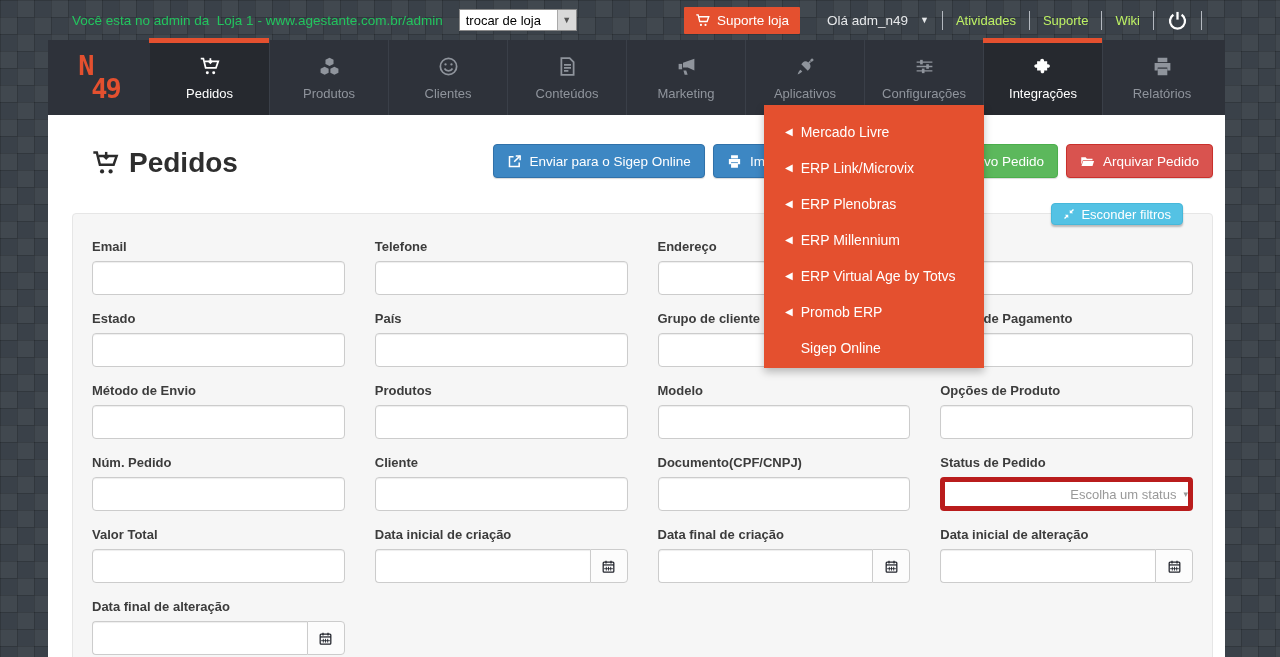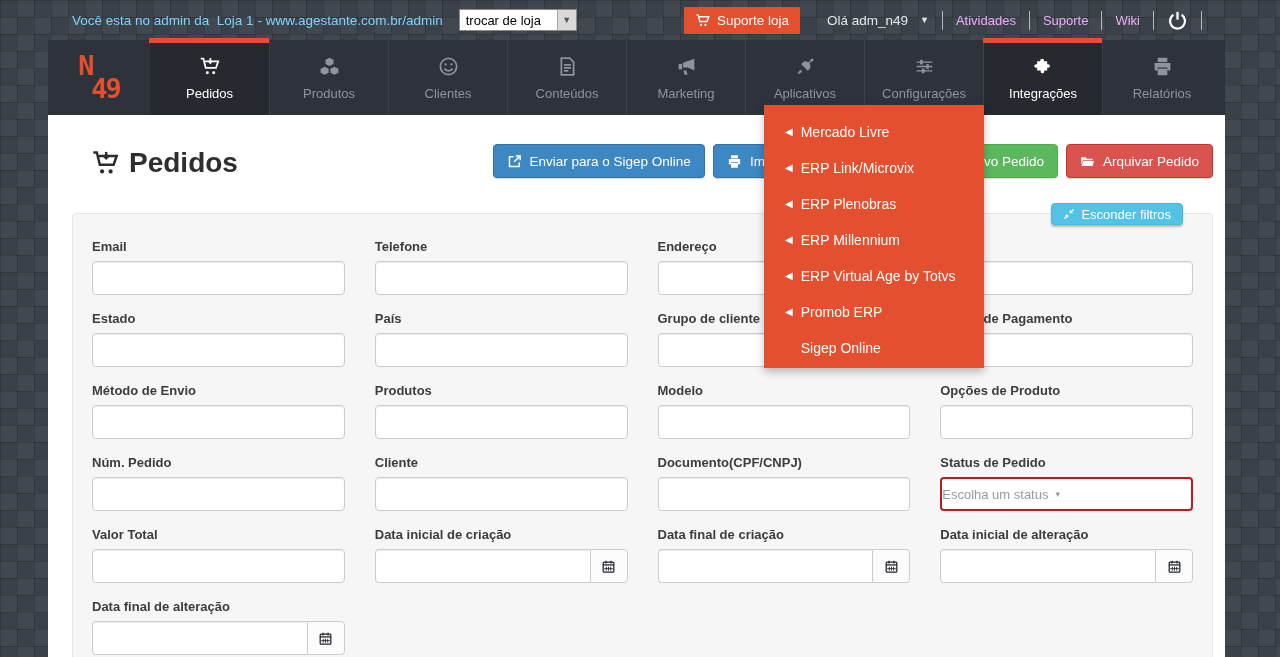--- a/index.html
+++ b/index.html
@@ -12,30 +12,30 @@
       conic-gradient(rgba(255,255,255,.035) 25%, transparent 25% 50%, rgba(255,255,255,.035) 50% 75%, transparent 75%),
       linear-gradient(to right, rgba(0,0,0,.16) 1px, transparent 1px),
       linear-gradient(to bottom, rgba(0,0,0,.16) 1px, transparent 1px);
     background-size:34px 34px, 17px 17px, 17px 17px;
   }
   svg { display:block; }
 
   
   .topbar{ position:absolute; top:0; left:0; width:1280px; height:40px;
     display:flex; align-items:center; padding:0 65px 0 72px; color:#e6e8ea; font-size:13.5px; }
-  .topbar .admin-note{ white-space:pre; color:#7dd3fc; }
+  .topbar .admin-note{ white-space:pre; color:#22c55e; }
   .store-select{ margin-left:16px; width:118px; height:22px; background:#fff; border:1px solid #8a8a8a;
     display:flex; align-items:center; cursor:pointer; }
   .store-select .sel-text{ flex:1; color:#000; font-size:13px; padding:0 6px; white-space:nowrap; }
   .store-select .sel-arrow{ width:19px; height:20px; background:#d9d9d9; border-left:1px solid #a9a9a9;
     display:flex; align-items:center; justify-content:center; color:#555; font-size:9px; }
   .topbar-spacer{ flex:1; }
   .btn-access{ background:#e4502f; color:#fff; border:none; height:27px; padding:0 11px; font-size:13.5px;
     display:flex; align-items:center; gap:7px; cursor:pointer; border-radius:1px; }
-  .top-link{ color:#f0abfc; font-size:13px; cursor:pointer; text-decoration:none; }
+  .top-link{ color:#bef264; font-size:13px; cursor:pointer; text-decoration:none; }
   .greeting{ margin-left:27px; display:flex; align-items:center; gap:12px; cursor:pointer; }
   .caret-down{ font-size:9px; line-height:1; }
   .top-sep{ width:1px; height:19px; background:#c9ced4; margin:0 13px; opacity:.85; }
   .power{ color:#fff; cursor:pointer; }
 
   
   .navbar{ position:absolute; top:40px; left:48px; width:1177px; height:75px; background:#2e323a; display:flex; }
   .logo{ width:102px; display:flex; align-items:center; justify-content:center; cursor:pointer; }
   .logo-txt{ color:#e4502f; font-family:"DejaVu Sans Mono",monospace; font-weight:bold; font-size:27px; line-height:.82; letter-spacing:-2px; text-align:left; }
   .logo-txt .l2{ display:block; padding-left:13px; }
@@ -73,22 +73,22 @@
   .field{ height:72px; }
   .field label{ display:block; font-size:13px; font-weight:bold; color:#3c3c3c; margin:0 0 7px 0; min-height:15px; }
   .field .input, .input-group{ height:34px; }
   .input{ width:100%; background:#fff; border:1px solid #ccc; border-radius:4px;
     box-shadow:inset 0 1px 1px rgba(0,0,0,.07); }
   .input-group{ display:flex; }
   .input-group .input{ flex:1; border-radius:4px 0 0 4px; border-right:none; }
   .addon{ width:38px; background:#fcfcfc; border:1px solid #ccc; border-radius:0 4px 4px 0;
     display:flex; align-items:center; justify-content:center; color:#20232b; cursor:pointer; }
   .addon svg{ width:15px; height:15px; }
-  .select-status{ width:100%; height:34px; background:#fff; border:2px solid #b91c1c; border-radius:4px;
-    display:flex; align-items:center; justify-content:flex-start; gap:7px; color:#999; font-size:13px; cursor:pointer; }
+  .select-status{ width:100%; height:34px; background:#fff; border:5px solid #b91c1c; border-radius:4px;
+    display:flex; align-items:center; justify-content:flex-end; gap:7px; color:#999; font-size:13px; cursor:pointer; }
 
   
   .dropdown-menu{ position:absolute; left:764px; top:105px; width:220px; height:263px; background:#e4502f;
     z-index:50; padding-top:9px; box-shadow:0 4px 8px rgba(0,0,0,.25); }
   .menu-item{ height:36px; display:flex; align-items:center; padding-left:21px; color:#fff; font-size:14px;
     cursor:pointer; gap:8px; }
   .menu-caret{ font-size:10px; line-height:1; }
   .menu-item.no-sub .menu-caret{ visibility:hidden; }
 </style>
 </head>

